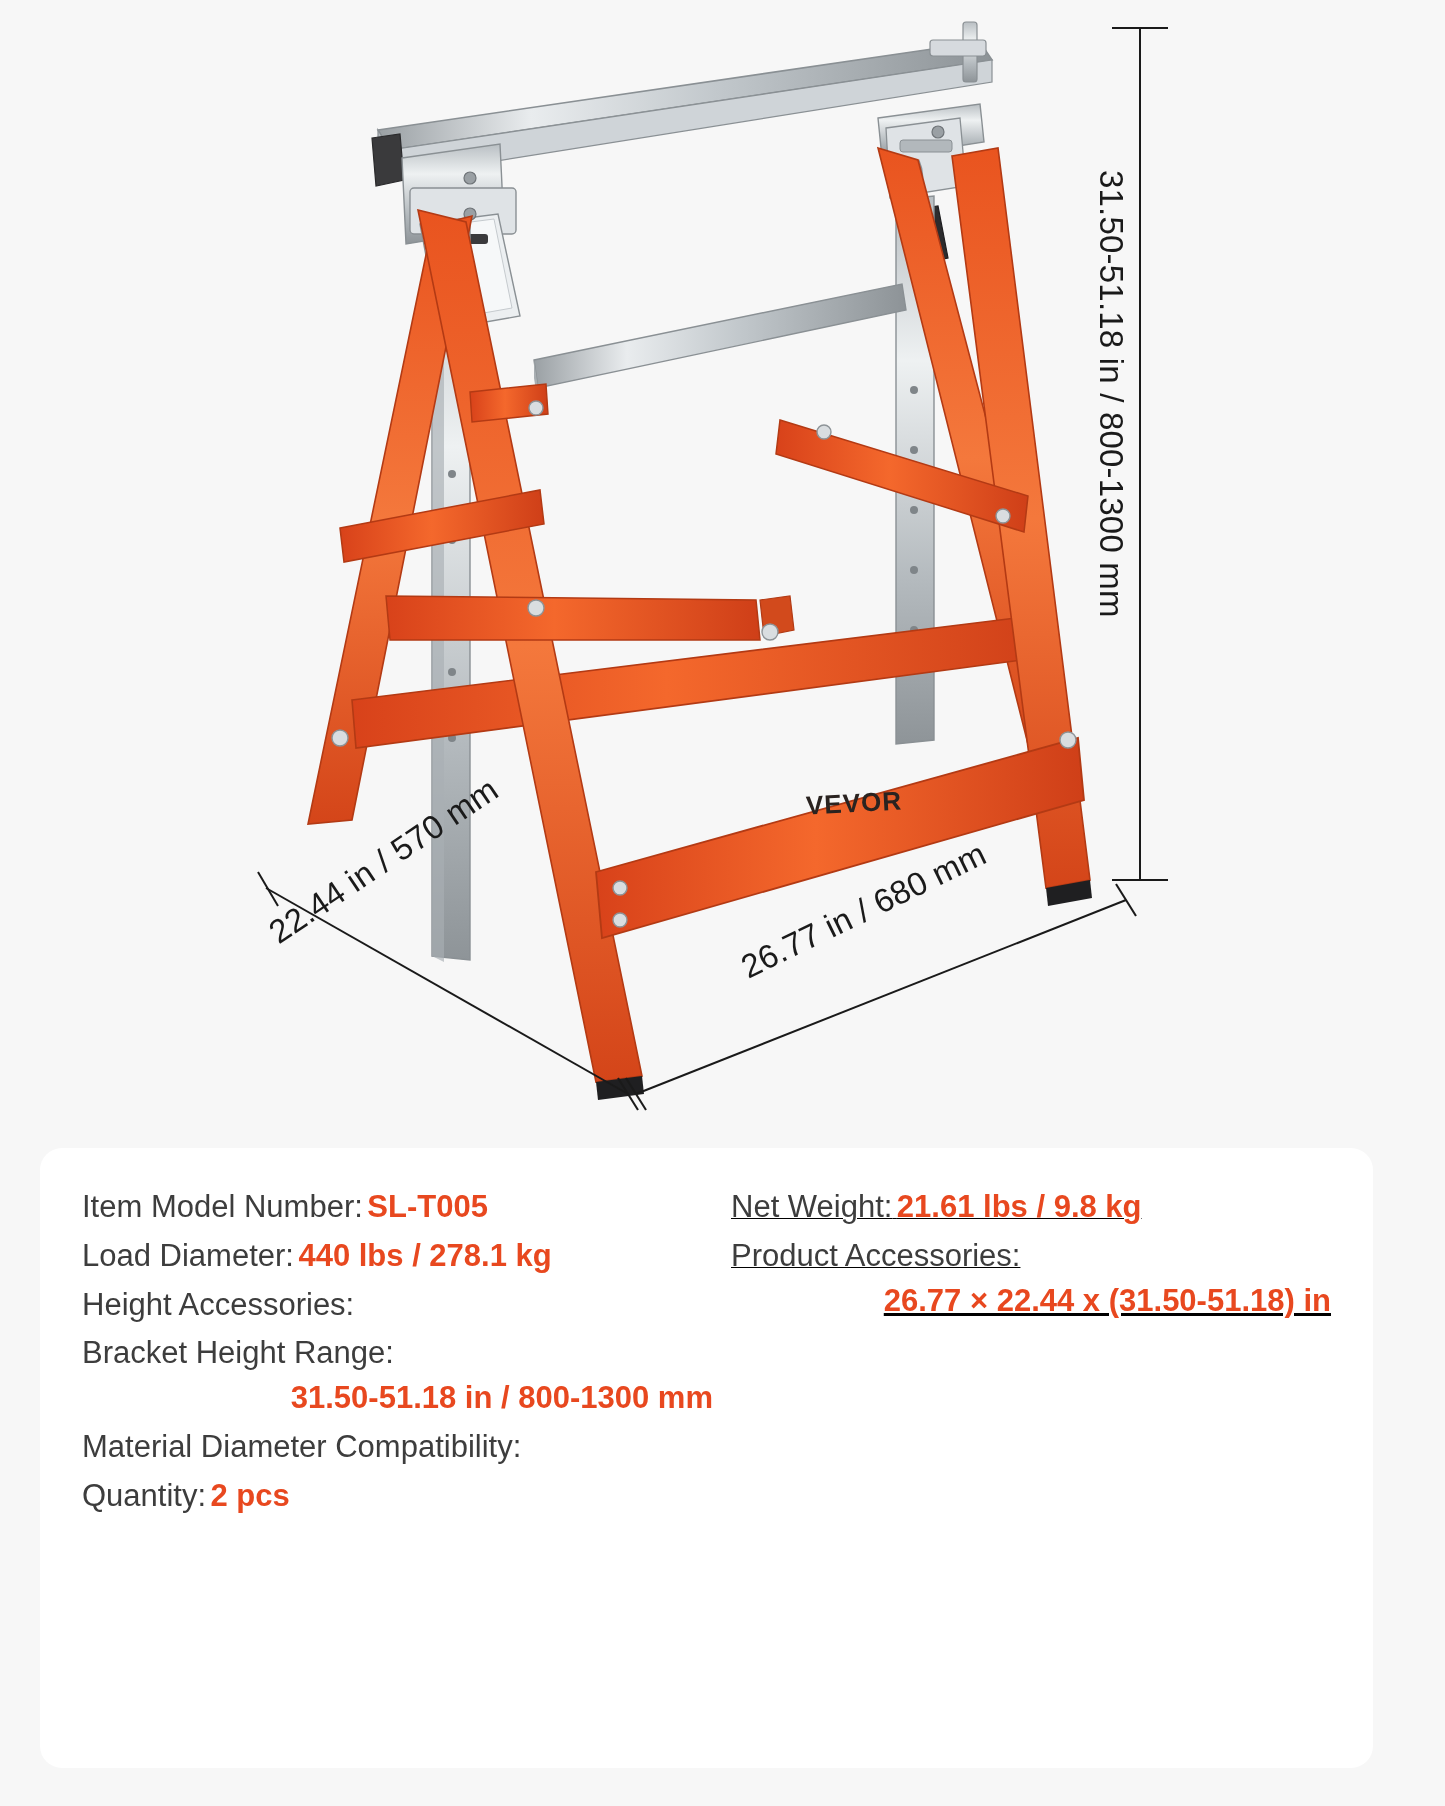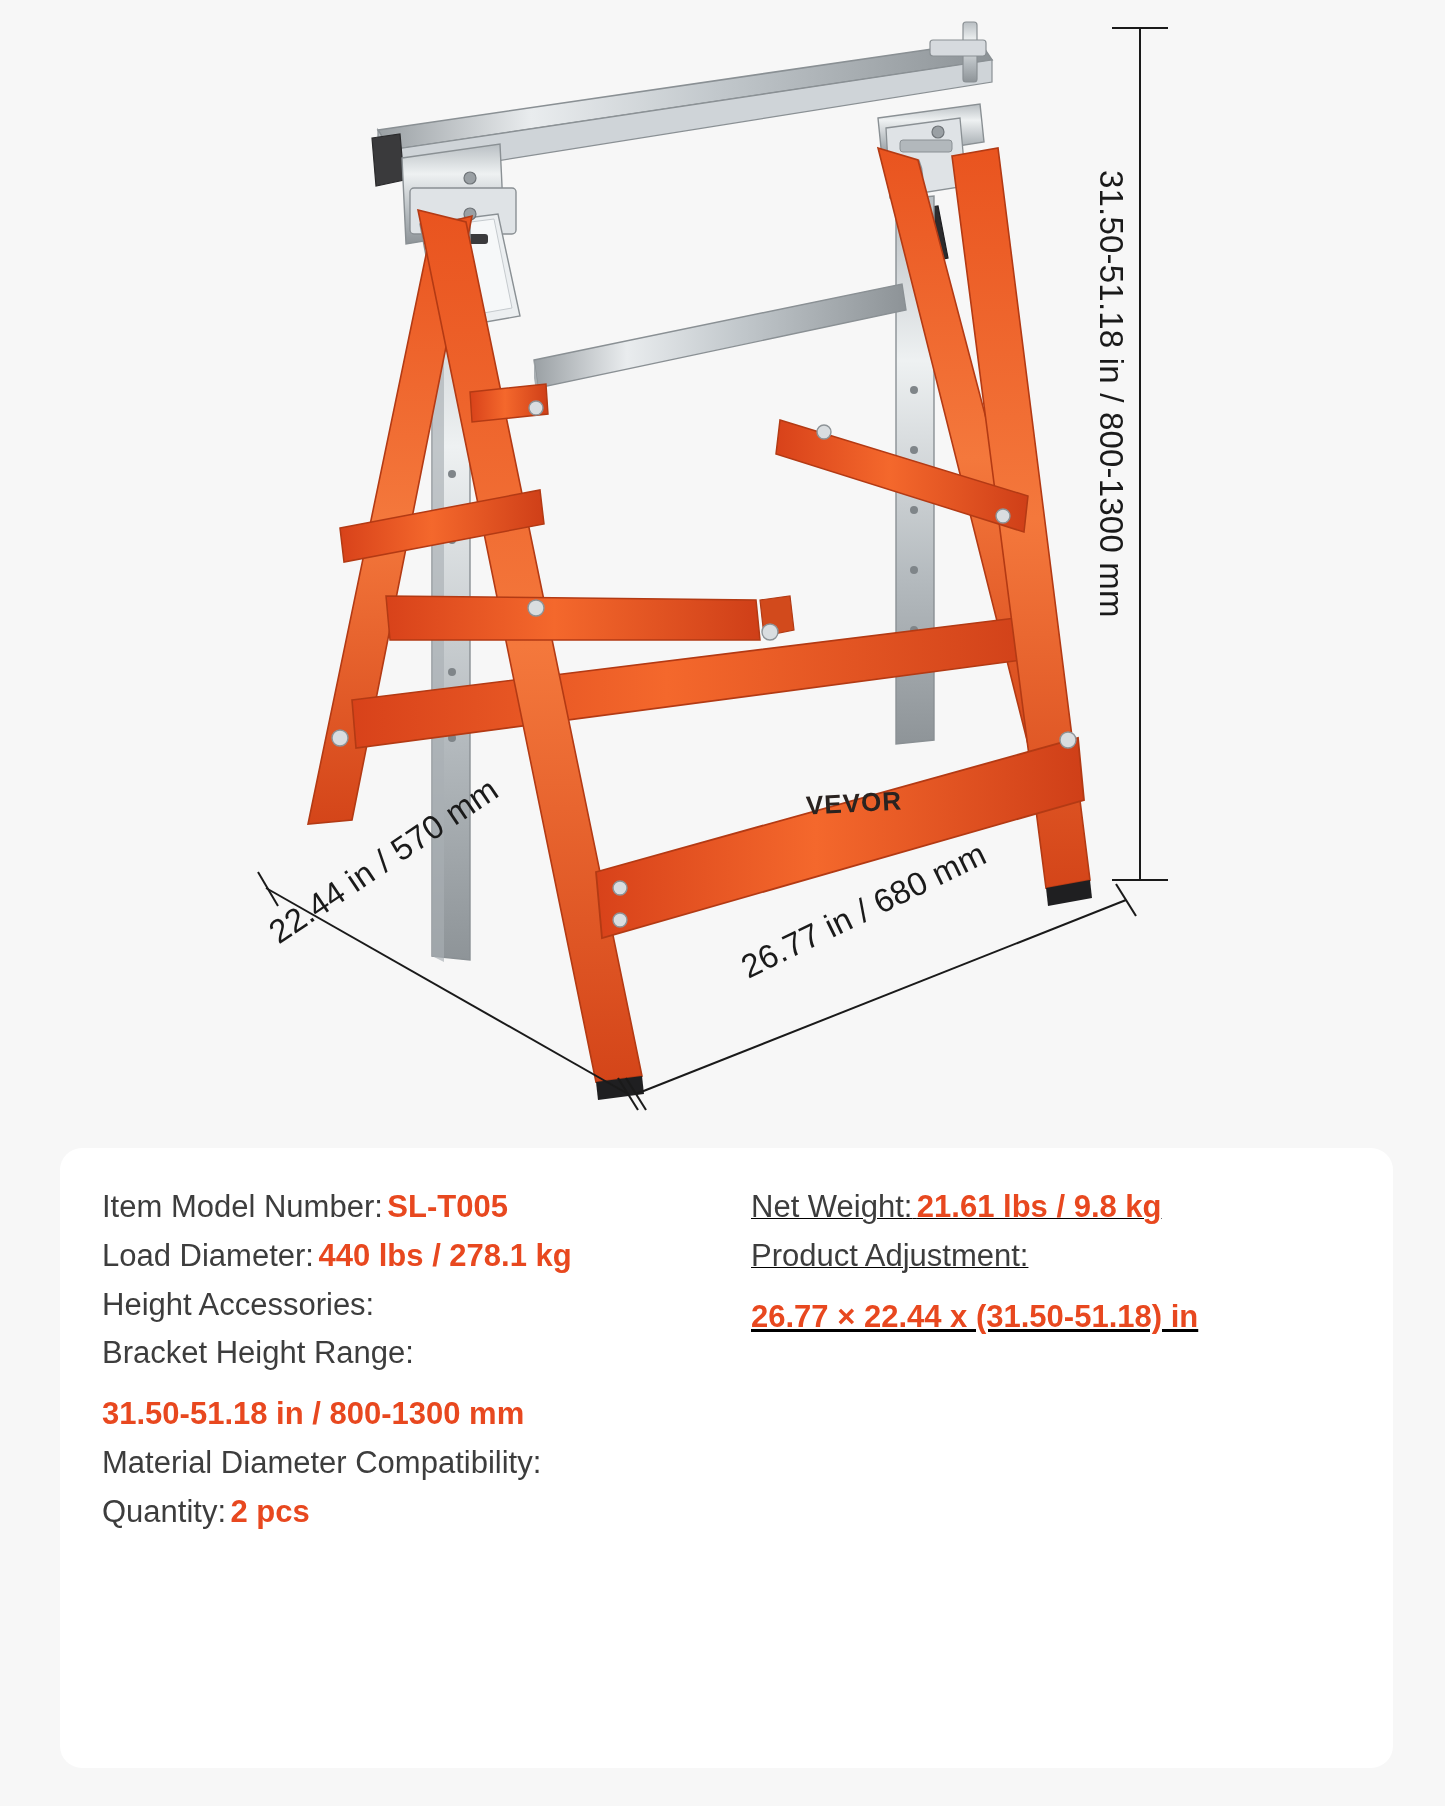--- a/index.html
+++ b/index.html
@@ -69,21 +69,21 @@
     font-weight: bold;
     letter-spacing: 1px;
     color: #2a2320;
     transform: rotate(-3deg);
     font-family: "Liberation Sans", sans-serif;
   }
 
   
   #spec-card {
     position: absolute;
-    left: 60px;
+    left: 40px;
     top: 1148px;
     width: 1333px;
     height: 620px;
     background: #ffffff;
     border-radius: 22px;
     box-sizing: border-box;
     padding: 38px 42px 30px 42px;
     display: flex;
     gap: 18px;
   }
@@ -104,21 +104,22 @@
     font-family: "Liberation Sans", sans-serif;
   }
   .spec-value {
     font-size: 31px;
     font-weight: bold;
     color: #e8481f;
     font-family: "Liberation Sans", sans-serif;
   }
   .spec-value.block {
     display: block;
-    margin-top: 18px;
+    margin-top: 2px;
+    text-align: right;
   }
   .spacer-sm { height: 26px; }
 </style>
 </head>
 <body>
 
 <div id="product-figure">
 
   <svg class="fig" width="1445" height="1150" viewBox="0 0 1445 1150">
     <defs>
@@ -298,19 +299,19 @@
       <span class="spec-value">2 pcs</span>
     </div>
   </div>
 
   <div class="spec-col right">
     <div class="spec-row">
       <span class="spec-label">Net Weight:</span>
       <span class="spec-value">21.61 lbs / 9.8 kg</span>
     </div>
     <div class="spec-row">
-      <span class="spec-label">Product Adjustment:</span>
+      <span class="spec-label">Product Accessories:</span>
       <span class="spec-value block">26.77 × 22.44 x (31.50-51.18) in</span>
     </div>
     <div class="spacer-sm"></div>
     <div class="spacer-sm"></div>
   </div>
 </div>
 
 </body></html>

